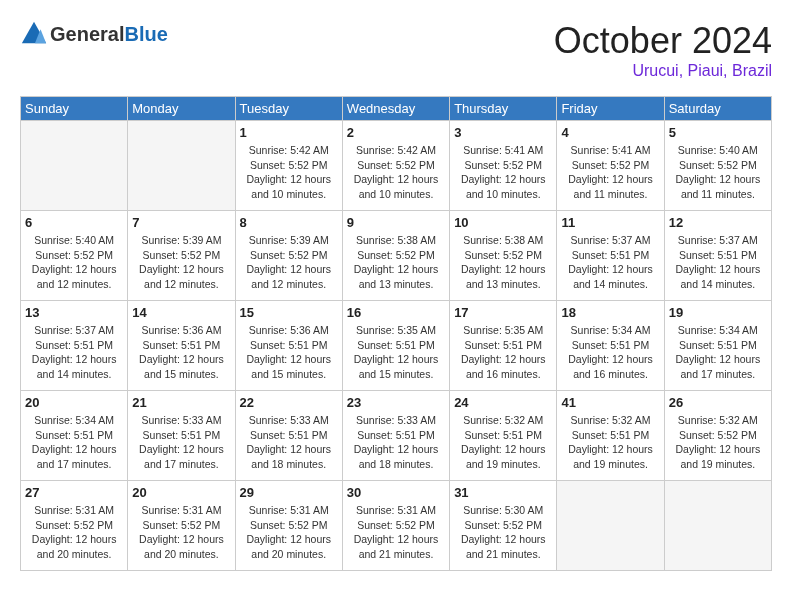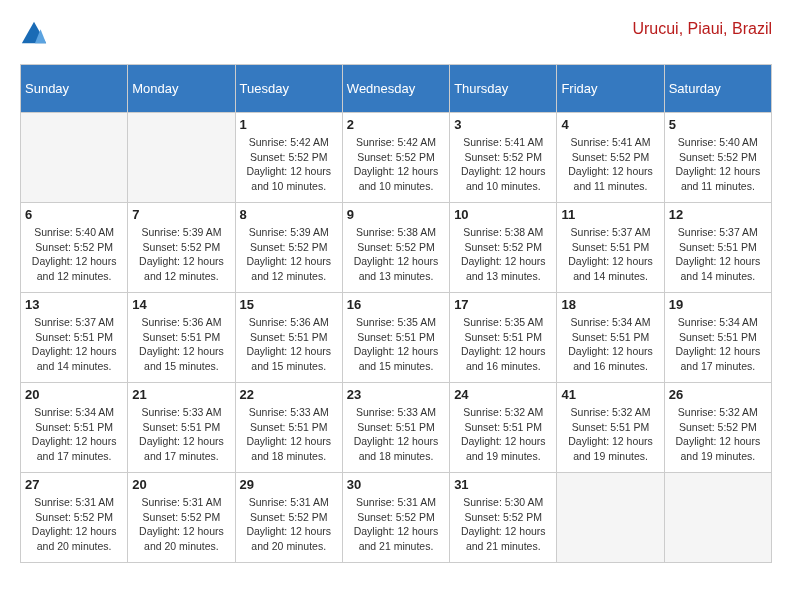--- a/index.html
+++ b/index.html
@@ -38,31 +38,31 @@
     .title-section {
       text-align: right;
     }
     .month-title {
       font-size: 36px;
       font-weight: normal;
       color: #222;
     }
     .location-title {
       font-size: 16px;
-      color: #b91c1c;
+      color: #6d28d9;
     }
     .calendar {
       width: 100%;
       border-collapse: collapse;
       font-size: 11px;
     }
     .calendar th {
       background: #3579c0;
       color: #fff;
-      padding: 16px 4px;
+      padding: 4px 4px;
       text-align: left;
       font-size: 13px;
       font-weight: normal;
       border: 1px solid #ccc;
     }
     .calendar td {
       border: 1px solid #ccc;
       vertical-align: top;
       padding: 4px;
       width: calc(100% / 7);
@@ -90,22 +90,26 @@
   </style>
 </head>
 <body>
 
 <div class="header">
   <div class="logo">
     <svg class="logo-icon" viewBox="0 0 30 30" xmlns="http://www.w3.org/2000/svg">
       <polygon points="15,2 28,25 2,25" fill="#1a6bb5"></polygon>
       <polygon points="22,10 28,25 16,25" fill="#5ba3e0"></polygon>
     </svg>
+    <div>
+      <span class="logo-text-general">General</span><span class="logo-text-blue">Blue</span>
+    </div>
   </div>
   <div class="title-section">
+    <div class="month-title">October 2024</div>
     <div class="location-title">Urucui, Piaui, Brazil</div>
   </div>
 </div>
 
 <table class="calendar">
   <thead>
     <tr>
     <th>Sunday</th>
         <th>Monday</th>
         <th>Tuesday</th>

